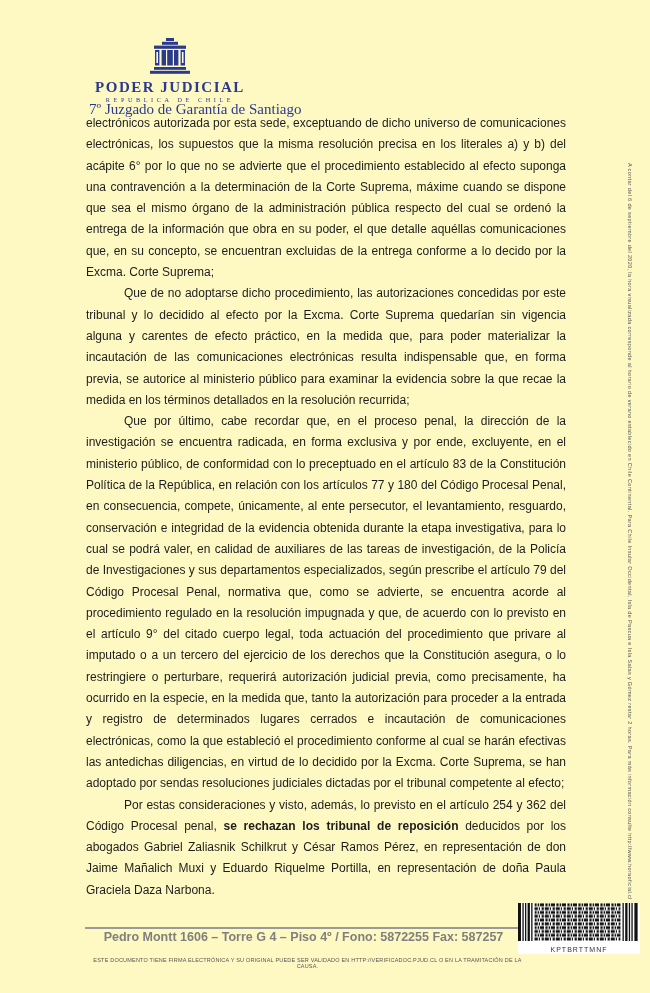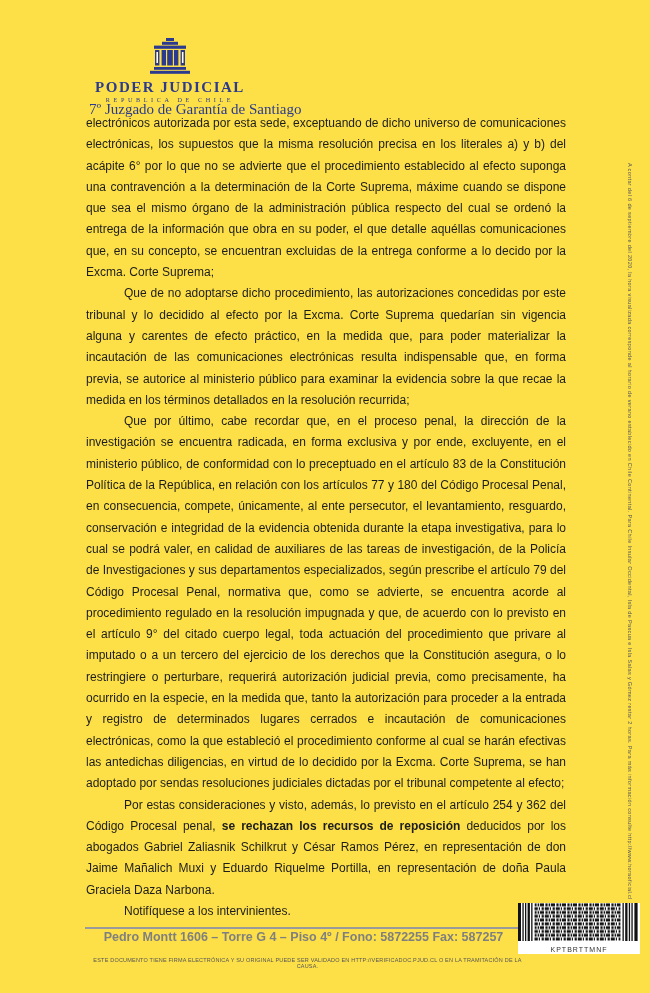--- a/index.html
+++ b/index.html
@@ -1,19 +1,19 @@
 <!DOCTYPE html>
 <html><head>
 <meta charset="utf-8">
 <style>
   html,body{margin:0;padding:0;background:#ffffff;}
   .page{
     position:relative;
     width:650px;height:993px;
-    background:#fde047;
+    background:#fef9c3;
     overflow:hidden;
     font-family:"Liberation Sans", sans-serif;
   }
   
   .letterhead{
     position:absolute;left:89px;top:38px;width:162px;
     text-align:center;color:#2b3a8f;
   }
   .seal{display:block;margin:0 auto 1px auto;}
   .org-title{
@@ -105,22 +105,21 @@
     </svg>
     <div class="org-title">PODER JUDICIAL</div>
     <div class="org-subtitle">REPUBLICA DE CHILE</div>
     <div class="court-name">7º Juzgado de Garantía de Santiago</div>
   </div>
 
   <div class="doc-body">
     <p class="no-indent">electrónicos autorizada por esta sede, exceptuando de dicho universo de comunicaciones electrónicas, los supuestos que la misma resolución precisa en los literales a) y b) del acápite 6° por lo que no se advierte que el procedimiento establecido al efecto suponga una contravención a la determinación de la Corte Suprema, máxime cuando se dispone que sea el mismo órgano de la administración pública respecto del cual se ordenó la entrega de la información que obra en su poder, el que detalle aquéllas comunicaciones que, en su concepto, se encuentran excluidas de la entrega conforme a lo decido por la Excma. Corte Suprema;</p>
     <p>Que de no adoptarse dicho procedimiento, las autorizaciones concedidas por este tribunal y lo decidido al efecto por la Excma. Corte Suprema quedarían sin vigencia alguna y carentes de efecto práctico, en la medida que, para poder materializar la incautación de las comunicaciones electrónicas resulta indispensable que, en forma previa, se autorice al ministerio público para examinar la evidencia sobre la que recae la medida en los términos detallados en la resolución recurrida;</p>
     <p>Que por último, cabe recordar que, en el proceso penal, la dirección de la investigación se encuentra radicada, en forma exclusiva y por ende, excluyente, en el ministerio público, de conformidad con lo preceptuado en el artículo 83 de la Constitución Política de la República, en relación con los artículos 77 y 180 del Código Procesal Penal, en consecuencia, compete, únicamente, al ente persecutor, el levantamiento, resguardo, conservación e integridad de la evidencia obtenida durante la etapa investigativa, para lo cual se podrá valer, en calidad de auxiliares de las tareas de investigación, de la Policía de Investigaciones y sus departamentos especializados, según prescribe el artículo 79 del Código Procesal Penal, normativa que, como se advierte, se encuentra acorde al procedimiento regulado en la resolución impugnada y que, de acuerdo con lo previsto en el artículo 9° del citado cuerpo legal, toda actuación del procedimiento que privare al imputado o a un tercero del ejercicio de los derechos que la Constitución asegura, o lo restringiere o perturbare, requerirá autorización judicial previa, como precisamente, ha ocurrido en la especie, en la medida que, tanto la autorización para proceder a la entrada y registro de determinados lugares cerrados e incautación de comunicaciones electrónicas, como la que estableció el procedimiento conforme al cual se harán efectivas las antedichas diligencias, en virtud de lo decidido por la Excma. Corte Suprema, se han adoptado por sendas resoluciones judiciales dictadas por el tribunal competente al efecto;</p>
-    <p><span>Por estas consideraciones y visto, además, lo previsto en el artículo 254 y 362 del Código Procesal penal, </span><b>se rechazan los recursos de reposición</b><span> deducidos por los abogados Gabriel Zaliasnik Schilkrut y César Ramos Pérez, en representación de don Jaime Mañalich Muxi y Eduardo Riquelme Portilla, en representación de doña Paula Graciela Daza Narbona.</span></p>
-    <p>Notifíquese a los intervinientes.</p>
+    <p><span>Por estas consideraciones y visto, además, lo previsto en el artículo 254 y 362 del Código Procesal penal, </span><b>se rechazan los tribunal de reposición</b><span> deducidos por los abogados Gabriel Zaliasnik Schilkrut y César Ramos Pérez, en representación de don Jaime Mañalich Muxi y Eduardo Riquelme Portilla, en representación de doña Paula Graciela Daza Narbona.</span></p>
   </div>
 
   <div class="margin-note">A contar del 6 de septiembre del 2020, la hora visualizada corresponde al horario de verano establecido en Chile Continental. Para Chile Insular Occidental, Isla de Pascua e Isla Salas y Gómez restar 2 horas. Para más información consulte http://www.horaoficial.cl</div>
 
   <div class="footer-divider"></div>
   <div class="footer-address">Pedro Montt 1606 – Torre G 4 – Piso 4º / Fono: 5872255 Fax: 587257</div>
   <div class="validation-note">ESTE DOCUMENTO TIENE FIRMA ELECTRÓNICA Y SU ORIGINAL PUEDE SER VALIDADO EN HTTP://VERIFICADOC.PJUD.CL O EN LA TRAMITACIÓN DE LA CAUSA.</div>
 
 
   <div class="barcode-wrap">

